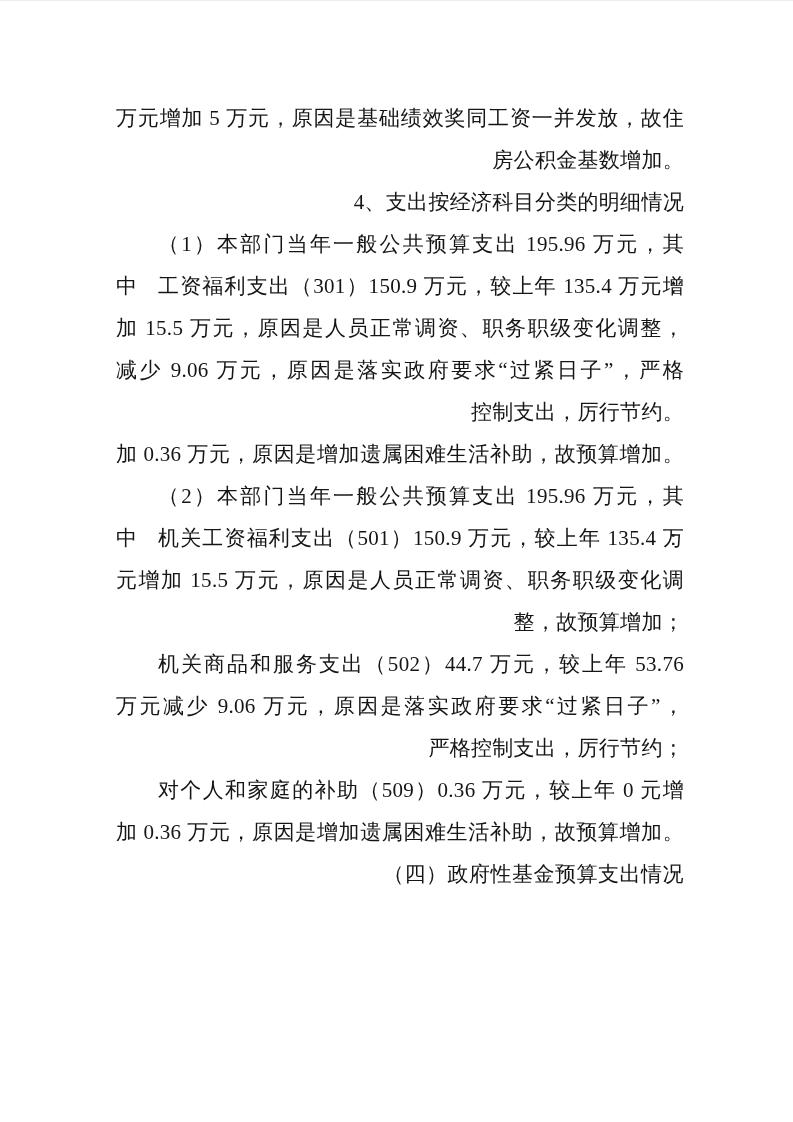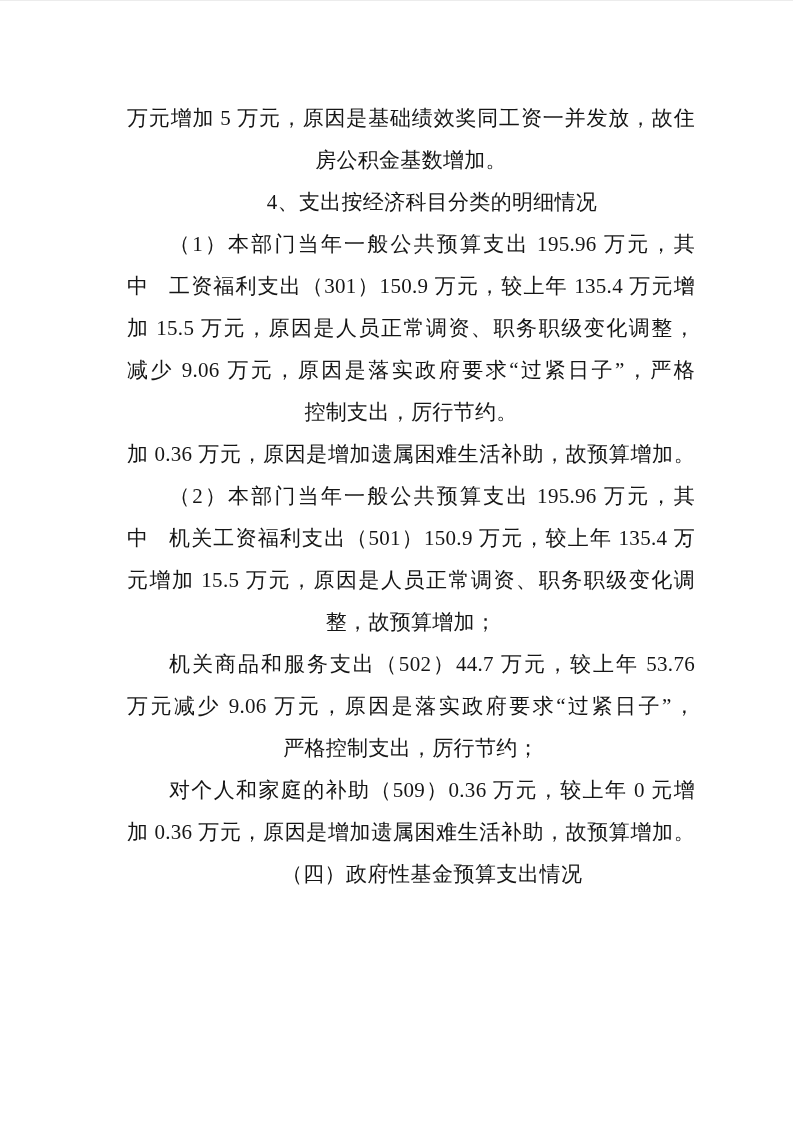--- a/index.html
+++ b/index.html
@@ -19,31 +19,31 @@
   .page {
     position: relative;
     width: 793px;
     height: 1122px;
     background: var(--page-background, #ffffff);
     border-top: 1px solid #ececec;
     overflow: hidden;
   }
   .text-block {
     position: absolute;
-    left: 127px;
+    left: 116px;
     top: 96px;
     width: 568px;
   }
   .line {
     font-family: "Liberation Serif", "DejaVu Serif", serif;
     font-size: 21px;
     line-height: 42px;
     height: 42px;
     color: var(--text-ink, #151515);
-    text-align: center;
+    text-align: right;
     letter-spacing: 0.3px;
   }
   
   .j {
     text-align: justify;
     text-align-last: justify;
   }
   
   .indent {
     text-indent: 2em;

